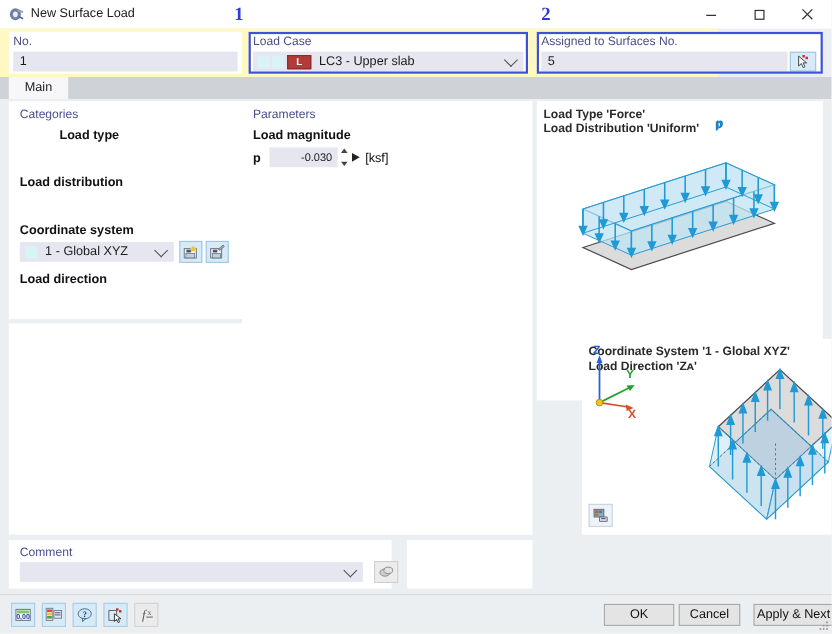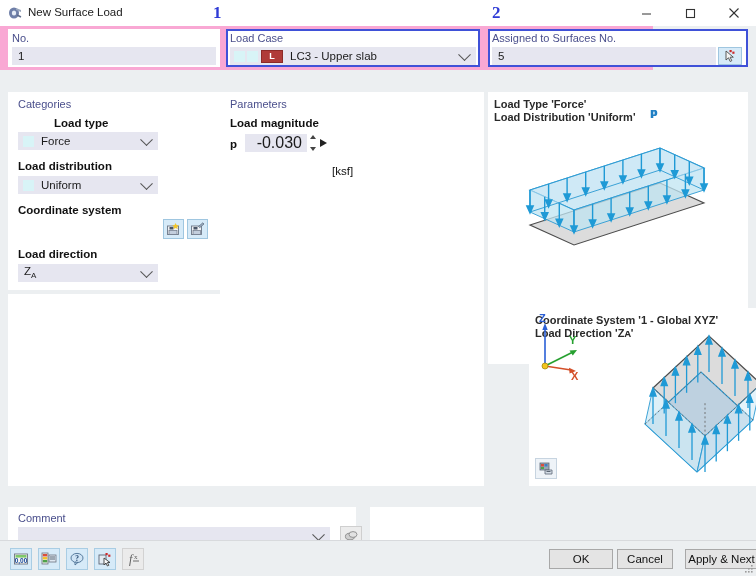--- a/index.html
+++ b/index.html
@@ -29,21 +29,21 @@
     display:flex;align-items:center;justify-content:center;
     font-size:12px;color:#333;
   }
   .winbtn.min{right:88px;}
   .winbtn.max{right:44px;}
   .winbtn.close{right:0;}
 
   
   .hdrband{
     position:absolute;left:0;top:26px;width:653px;height:44px;
-    background:#f9a8d4;
+    background:#fef9c3;
   }
   .fieldbox{
     position:absolute;background:#ffffff;
   }
   .fld-label{
     position:absolute;
     font-size:11px;color:#4a4f8c;white-space:nowrap;
   }
   .inputflat{
     position:absolute;
@@ -118,21 +118,21 @@
     display:flex;align-items:center;
   }
   .combo .sw{width:11px;height:11px;background:#d8f4f7;margin-left:5px;}
   .combo .ct{margin-left:7px;font-size:11.5px;}
   .iconbtn{
     position:absolute;background:#d6eaf8;border:1px solid #9fc6e0;
     box-sizing:border-box;display:flex;align-items:center;justify-content:center;
   }
   .numfield{
     position:absolute;background:#e6e6f0;box-sizing:border-box;
-    text-align:right;font-size:16px;padding-right:5px;
+    text-align:right;font-size:10px;padding-right:5px;
     display:flex;align-items:center;justify-content:flex-end;
   }
   .spin{
     position:absolute;width:8px;height:16px;
     display:flex;flex-direction:column;align-items:center;justify-content:space-between;
   }
   .spin i{display:block;width:0;height:0;border-left:3.5px solid transparent;border-right:3.5px solid transparent;}
   .spin i.up{border-bottom:4px solid #444;}
   .spin i.dn{border-top:4px solid #444;}
   .playtri{
@@ -146,21 +146,20 @@
   .prev-txt{
     position:absolute;font-size:11px;font-weight:bold;color:#2a2a2a;
     line-height:13px;white-space:pre;
   }
   .prev-canvas{position:absolute;left:0;top:0;}
 
   
   .cmtband{
     position:absolute;left:0;top:488px;width:756px;height:52px;
     background:#eceff1;
-    margin-top:16px;
   }
   .cmt-panel{
     position:absolute;left:8px;top:3px;width:348px;height:44px;
     background:#ffffff;
   }
   .cmt-lbl{
     position:absolute;left:10px;top:5px;font-size:11px;color:#4a4f8c;
   }
   .cmt-input{
     position:absolute;left:10px;top:20px;width:312px;height:18px;
@@ -263,80 +262,74 @@
           <rect x="6.5" y="1" width="2.2" height="2.2" fill="#cc2b2b"></rect>
           <rect x="9.3" y="2.6" width="2.2" height="2.2" fill="#cc2b2b"></rect>
         </svg>
       </div>
     </div>
   </div>
 
   <div class="hl-box" style="left:226px;top:29px;width:254px;height:38px;"></div>
   <div class="hl-box" style="left:488px;top:29px;width:260px;height:38px;"></div>
 
+  <div class="tabstrip">
+    <div class="tab">Main</div>
+  </div>
 
   <div class="scrollstub"></div>
 
   <div class="body">
 
     <div class="panel" style="left:8px;top:2px;width:212px;height:198px;">
       <div class="grp-title" style="left:10px;top:6px;">Categories</div>
 
       <div class="lbl" style="left:10px;top:25px;padding-left:36px;">Load type</div>
-      <div class="combo" style="left:10px;top:40px;width:140px;height:18px;">
+
+      <div class="lbl" style="left:10px;top:68px;">Load distribution</div>
+
+      <div class="lbl" style="left:10px;top:112px;">Coordinate system</div>
+      <div class="combo" style="left:10px;top:128px;width:140px;height:18px;">
         <span class="sw"></span>
-        <span class="ct">Force</span>
+        <span class="ct">1 - Global XYZ</span>
         <span class="chev"></span>
       </div>
-
-      <div class="lbl" style="left:10px;top:68px;">Load distribution</div>
-      <div class="combo" style="left:10px;top:84px;width:140px;height:18px;">
-        <span class="sw"></span>
-        <span class="ct">Uniform</span>
-        <span class="chev"></span>
-      </div>
-
-      <div class="lbl" style="left:10px;top:112px;">Coordinate system</div>
       <div class="iconbtn" style="left:155px;top:127px;width:21px;height:20px;">
         <svg width="15" height="15" viewBox="0 0 15 15">
           <rect x="1.5" y="4" width="11" height="8.5" fill="#f0f2f5" stroke="#6b7686" stroke-width="0.9"></rect>
           <rect x="3" y="8.5" width="8" height="4" fill="#c3cedd" stroke="#6b7686" stroke-width="0.7"></rect>
           <rect x="3.5" y="5" width="4" height="2.5" fill="#4a5668"></rect>
           <path d="M9.5 1 L10.6 3.1 L12.9 3.3 L11.2 4.8 L11.7 7 L9.6 5.9 L7.6 7.1 L8 4.8 L6.3 3.4 L8.6 3.1 Z" fill="#f2c52b"></path>
         </svg>
       </div>
       <div class="iconbtn" style="left:179px;top:127px;width:21px;height:20px;">
         <svg width="15" height="15" viewBox="0 0 15 15">
           <rect x="1.5" y="4" width="10" height="8.5" fill="#f0f2f5" stroke="#6b7686" stroke-width="0.9"></rect>
           <rect x="3" y="8.5" width="7.5" height="4" fill="#c3cedd" stroke="#6b7686" stroke-width="0.7"></rect>
           <rect x="3.5" y="5" width="4" height="2.5" fill="#4a5668"></rect>
           <path d="M8.5 4.5 L12.8 0.8 L14 2 L9.7 5.7 Z" fill="#9fb0c4" stroke="#58677a" stroke-width="0.7"></path>
         </svg>
       </div>
 
       <div class="lbl" style="left:10px;top:156px;">Load direction</div>
-      <div class="combo" style="left:10px;top:172px;width:140px;height:18px;">
-        <span class="ct" style="margin-left:6px;"><span>Z</span><span style="font-size:8px;vertical-align:sub;">A</span></span>
-        <span class="chev"></span>
-      </div>
     </div>
 
     <div class="panel" style="left:8px;top:204px;width:212px;height:192px;"></div>
 
     <div class="panel" style="left:220px;top:2px;width:264px;height:394px;">
       <div class="grp-title" style="left:10px;top:6px;">Parameters</div>
       <div class="lbl" style="left:10px;top:25px;">Load magnitude</div>
       <div class="lbl" style="left:10px;top:46px;">p</div>
       <div class="numfield" style="left:25px;top:42px;width:62px;height:18px;">-0.030</div>
       <div class="spin" style="left:89px;top:43px;">
         <i class="up"></i>
           <i class="dn"></i>
       </div>
       <div class="playtri" style="left:100px;top:47px;"></div>
-      <div class="unit" style="left:112px;top:46px;margin-top:27px;">[ksf]</div>
+      <div class="unit" style="left:112px;top:46px;">[ksf]</div>
     </div>
 
     <div class="panel" style="left:488px;top:2px;width:260px;height:272px;">
       <div class="prev-txt" style="left:6px;top:6px;">Load Type 'Force'</div>
       <div class="prev-txt" style="left:6px;top:19px;">Load Distribution 'Uniform'</div>
 
       <svg class="prev-canvas" width="260" height="212" viewBox="0 0 260 212">
 
         <polygon points="45,260 45,260" fill="none"></polygon>
         <polygon points="42,98 172,56 216,76 86,118" fill="#dcdcdc" stroke="#4c4c4c" stroke-width="1.1" transform="translate(0,35)"></polygon>

